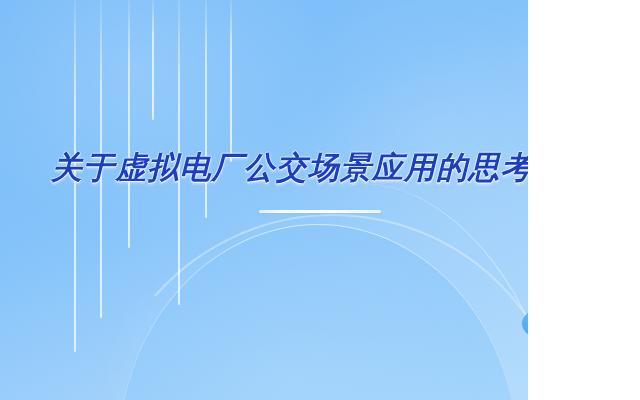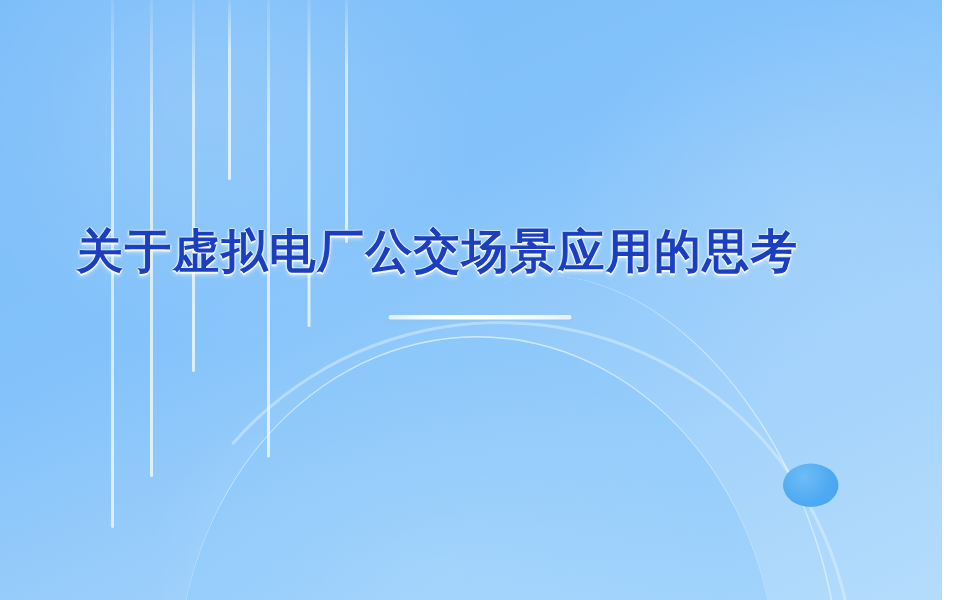--- a/index.html
+++ b/index.html
@@ -3,25 +3,26 @@
 <meta charset="utf-8">
 <title>Slide</title>
 <style>
   html, body {
     margin: 0;
     padding: 0;
     background: #ffffff;
   }
   #slide {
     position: relative;
-    width: 628px;
+    width: 528px;
     height: 400px;
     overflow: hidden;
     font-family: "Liberation Sans", sans-serif;
     background: linear-gradient(155deg, #7abcf9 0%, #83c2fa 38%, #a3d2fb 72%, #b4dcfc 100%);
+    font-style: italic;
   }
 
   
   .wash-a {
     position: absolute;
     left: -120px;
     top: -160px;
     width: 520px;
     height: 460px;
     border-radius: 50%;

